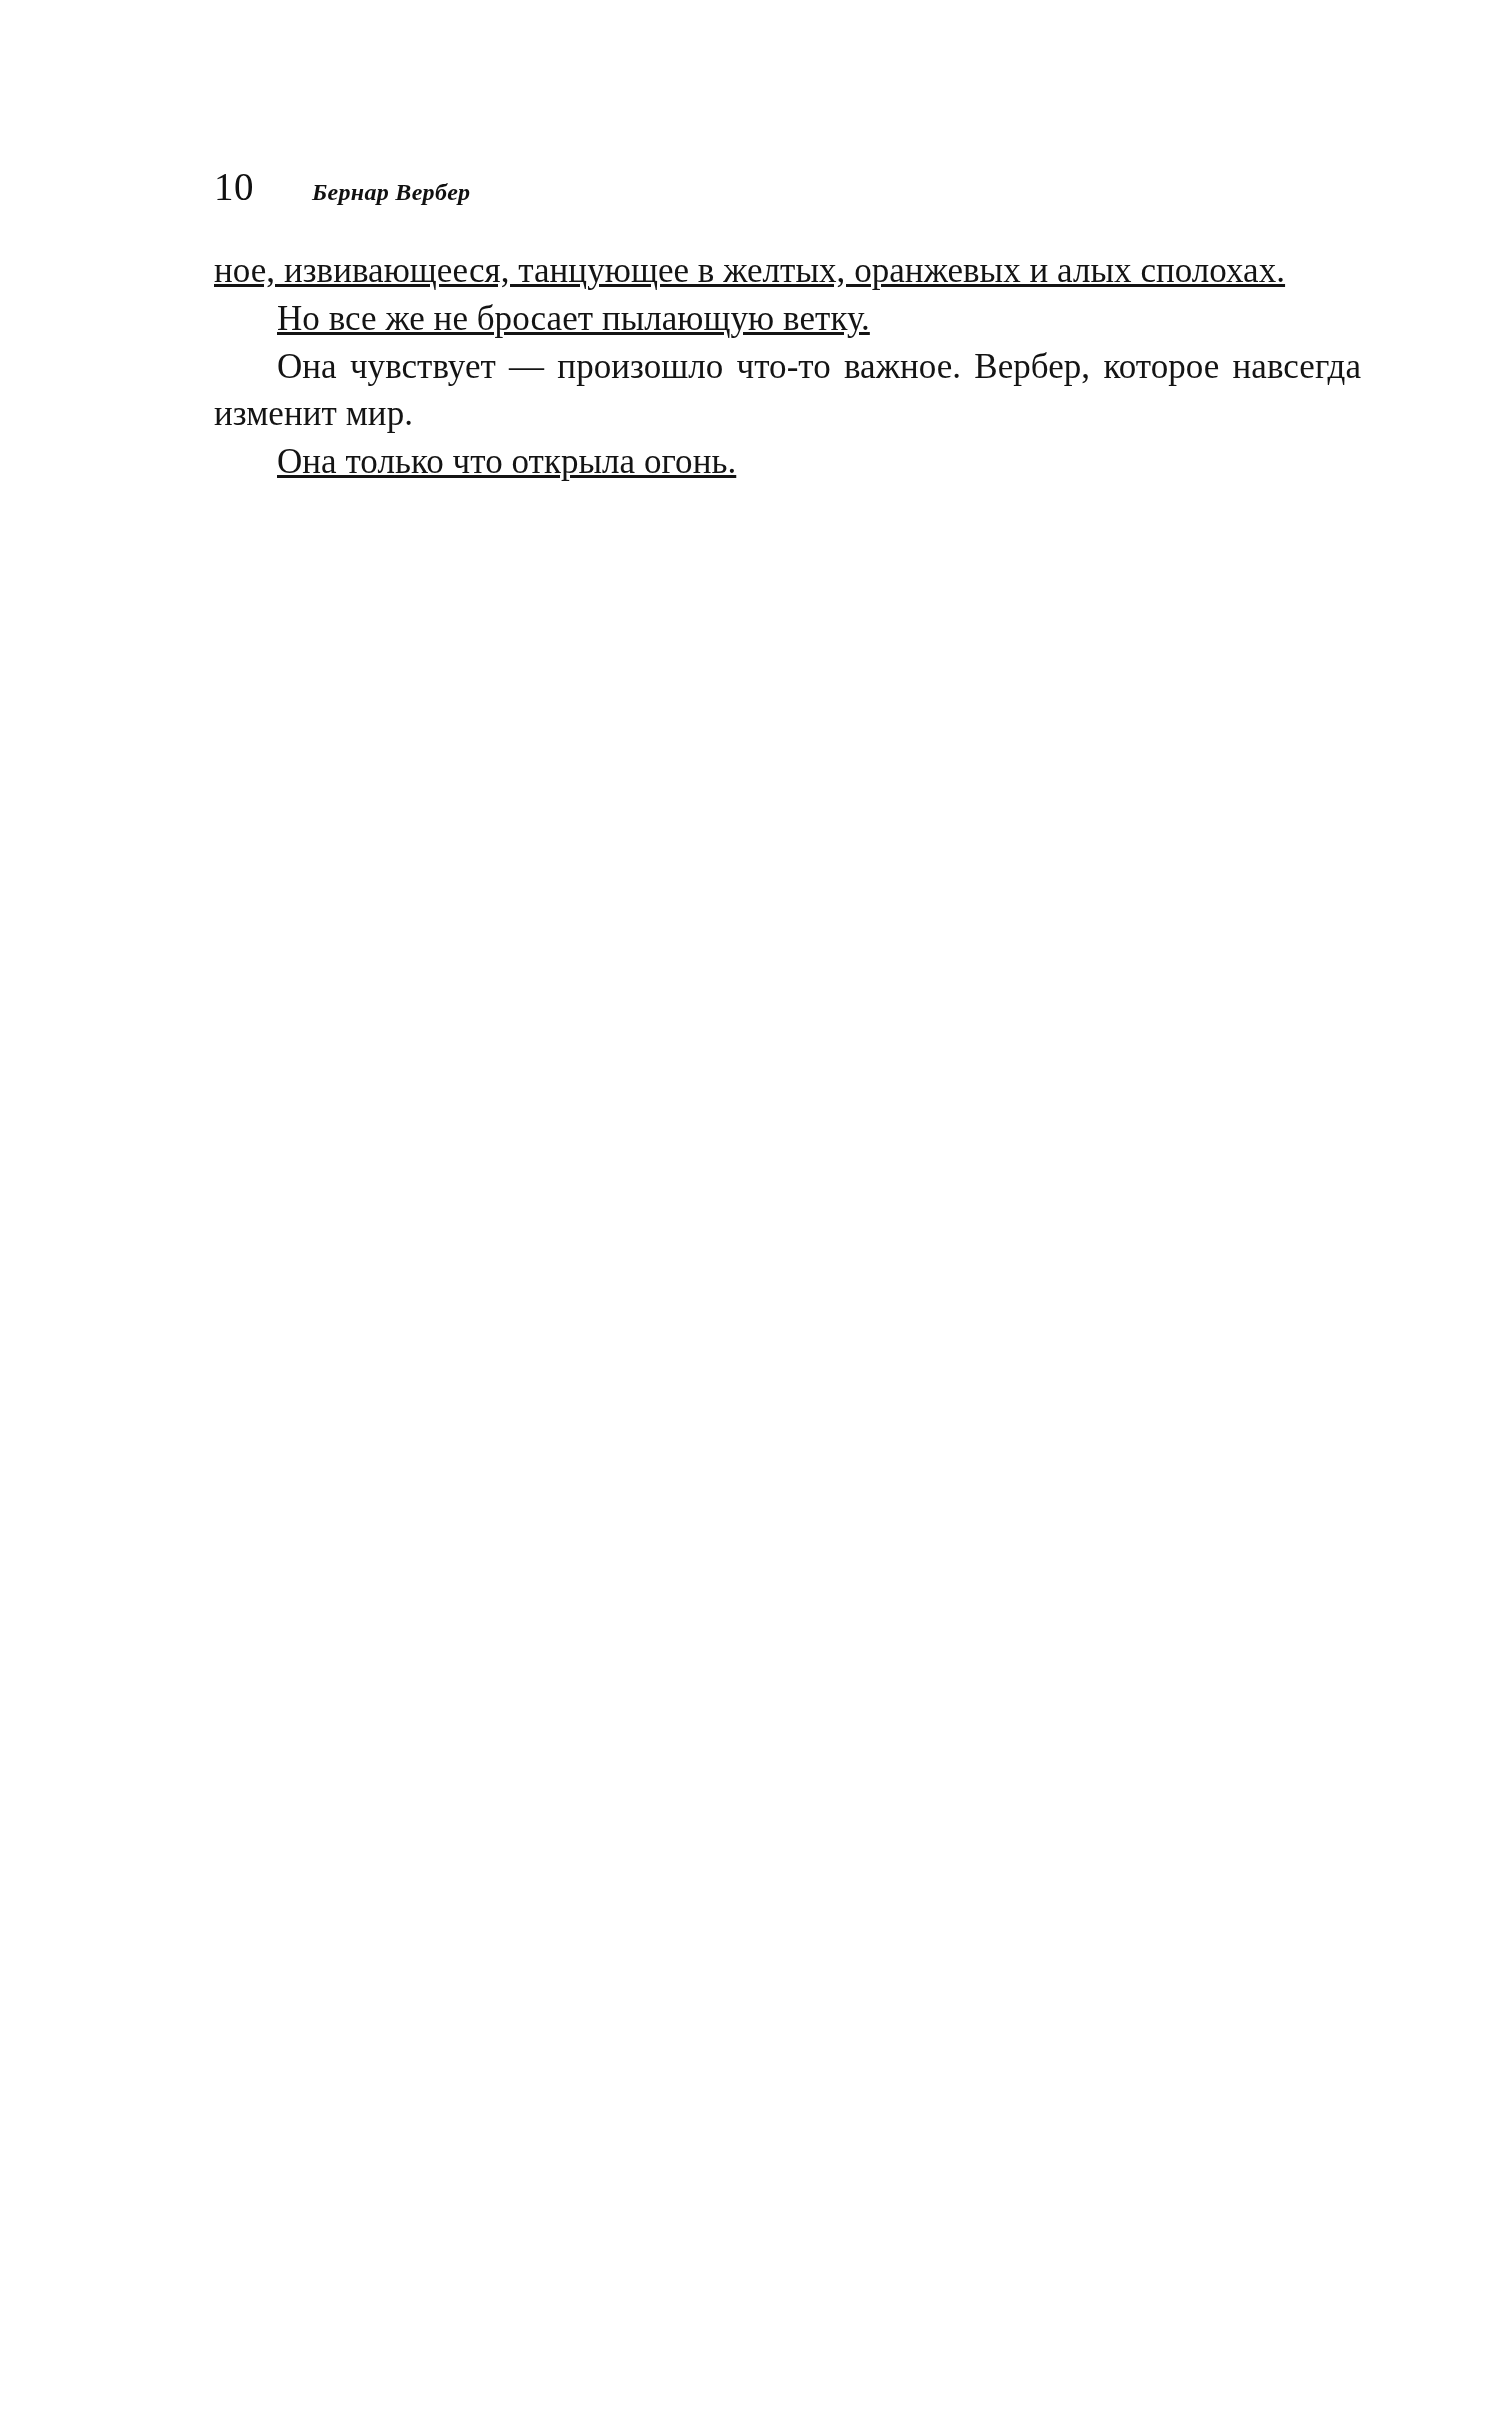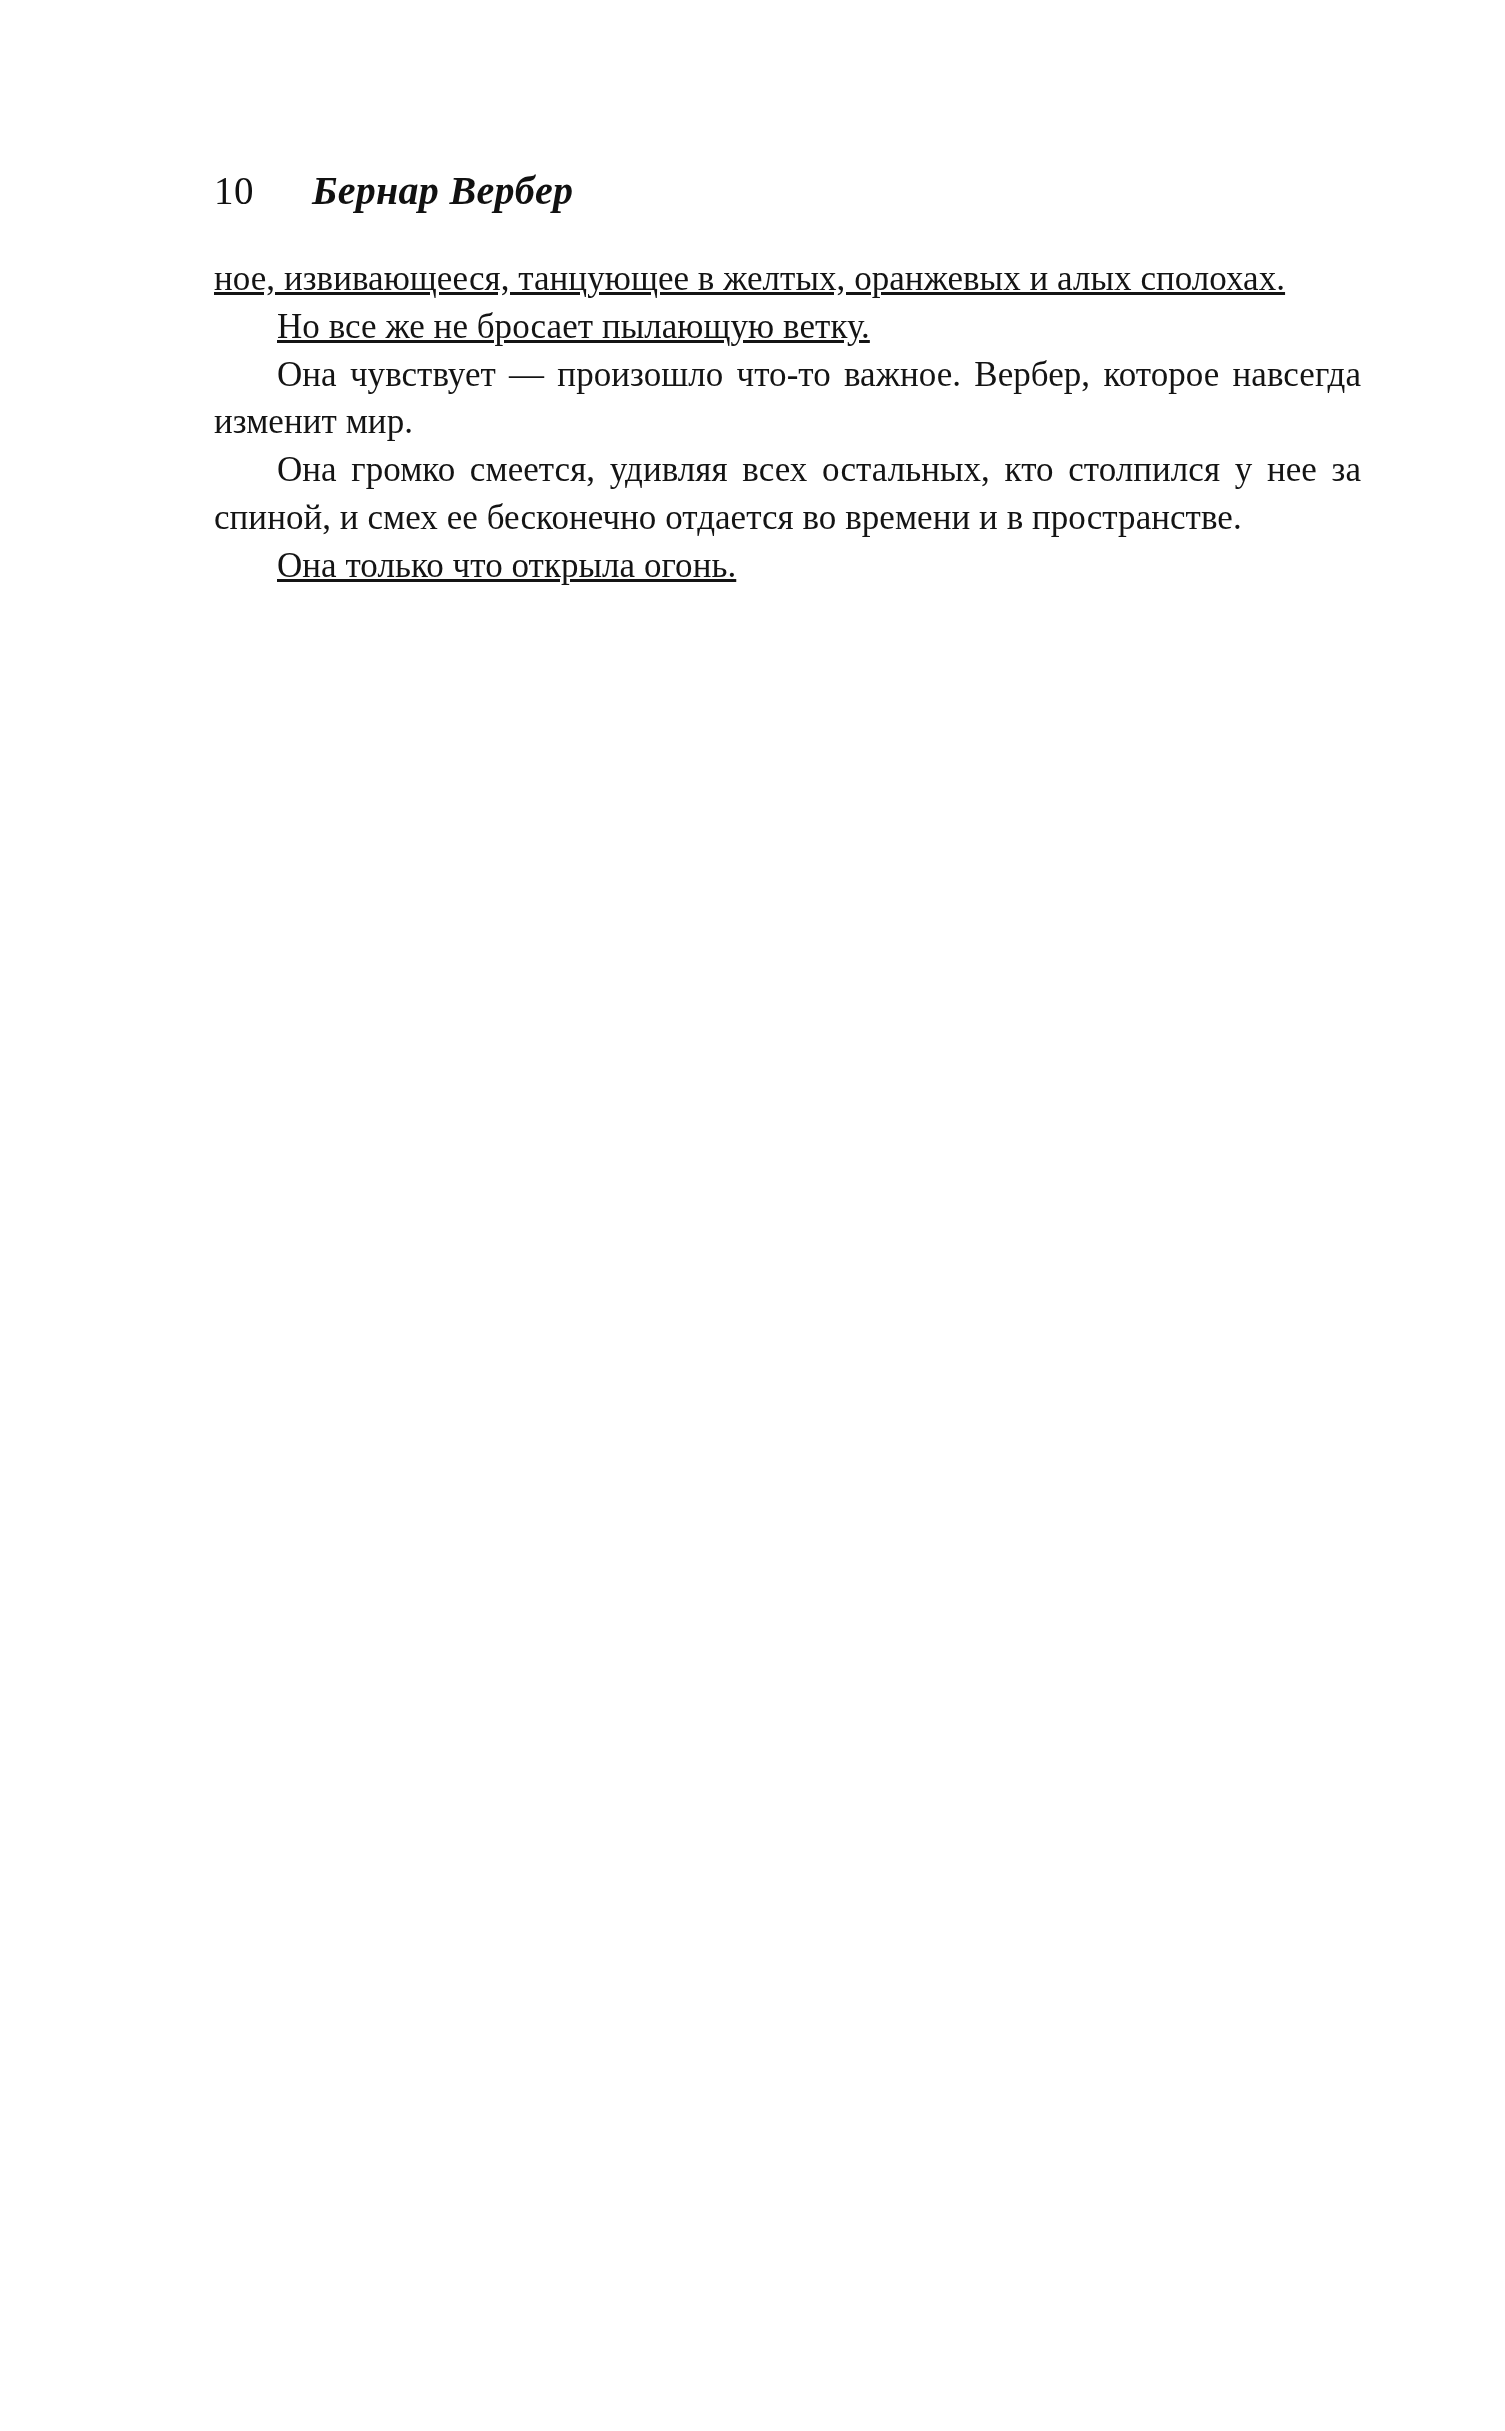--- a/index.html
+++ b/index.html
@@ -35,21 +35,21 @@
     margin-bottom: 41px;
   }
   .folio {
     font-size: 39px;
     line-height: 1;
     letter-spacing: 0.5px;
     color: #111111;
     min-width: 98px;
   }
   .author-name {
-    font-size: 40px;
+    font-size: 24px;
     font-style: italic;
     font-weight: bold;
     color: #111111;
     letter-spacing: 0.3px;
   }
   .body-text {
     font-size: 35px;
     line-height: 1.365;
     text-align: justify;
     color: #141414;
@@ -75,19 +75,18 @@
 
     <div class="running-head">
       <span class="folio">10</span>
       <span class="author-name">Бернар Вербер</span>
     </div>
 
     <div class="body-text">
       <p class="last-of-block">ное, извивающееся, танцующее в желтых, оранжевых и алых сполохах.</p>
       <p class="indent last-of-block">Но все же не бросает пылающую ветку.</p>
       <p class="indent">Она чувствует — произошло что-то важное. Вербер, которое навсегда изменит мир.</p>
-      <p class="indent">Она громко смеется, удивляя всех остальных, кто столпился у нее за спиной, и смех ее бесконечно отдается во времени и в пространстве.</p>
       <p class="indent last-of-block">Она только что открыла огонь.</p>
     </div>
 
   </div>
 </div>
 
 
 </body></html>

